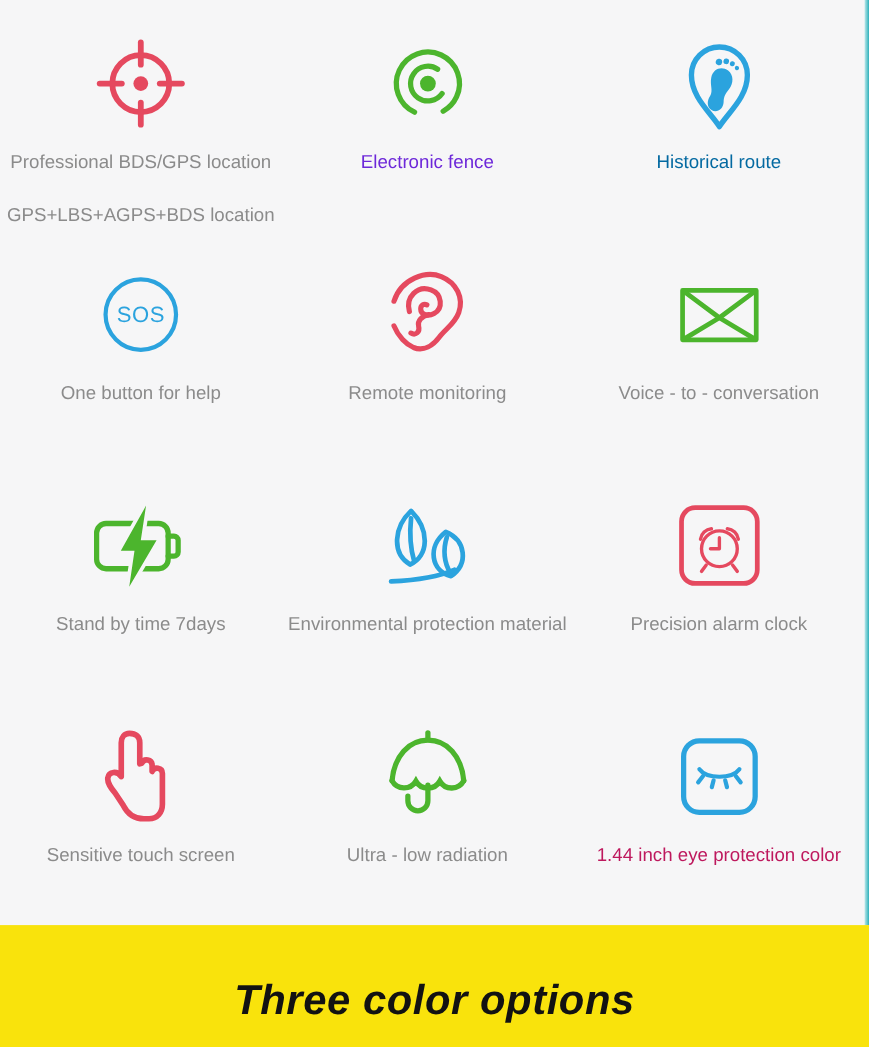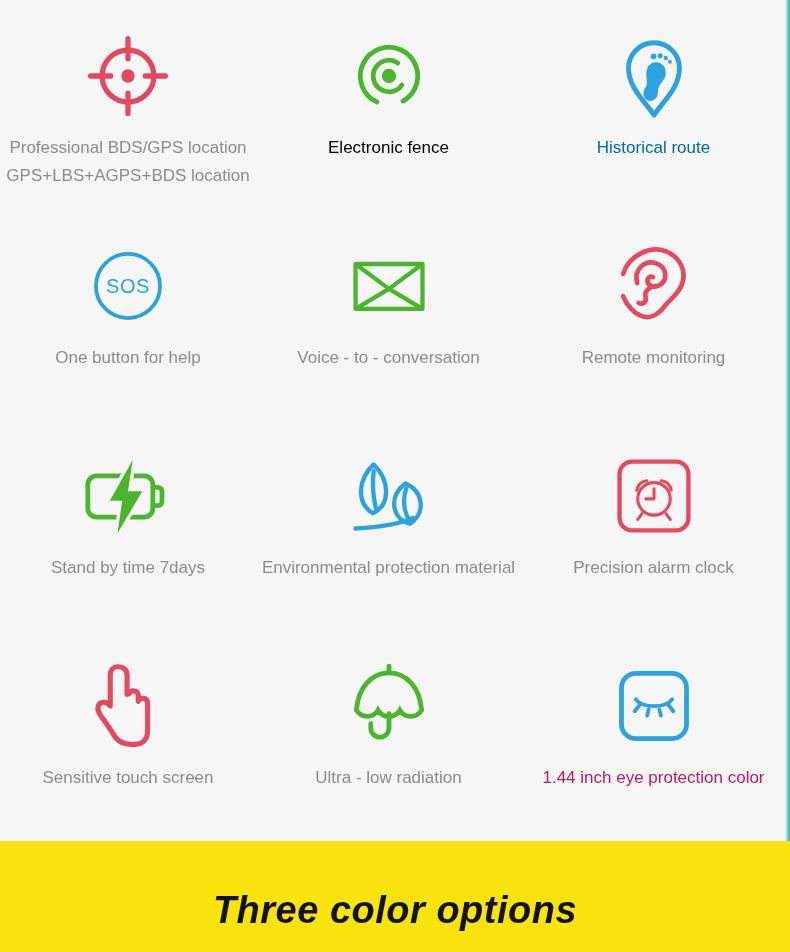--- a/index.html
+++ b/index.html
@@ -57,32 +57,32 @@
         <svg width="92" height="92" viewBox="0 0 96 96" fill="none" stroke="currentColor" stroke-width="5.5" stroke-linecap="round">
           <circle cx="48" cy="48" r="27"></circle>
           <circle cx="48" cy="48" r="7" fill="currentColor" stroke="none"></circle>
           <line x1="48" y1="9" x2="48" y2="30"></line>
           <line x1="48" y1="66" x2="48" y2="87"></line>
           <line x1="9" y1="48" x2="30" y2="48"></line>
           <line x1="66" y1="48" x2="87" y2="48"></line>
         </svg>
       </div>
       <div class="label" style="color: rgb(139, 139, 139);">Professional BDS/GPS location</div>
-      <div class="label second" style="color: rgb(139, 139, 139);">GPS+LBS+AGPS+BDS location</div>
+      <div class="label second" style="color: rgb(139, 139, 139); margin-top: 20px;">GPS+LBS+AGPS+BDS location</div>
     </div>
 
     <div class="cell">
       <div class="icon-box" style="color: rgb(76, 181, 45);">
         <svg width="88" height="88" viewBox="0 0 92 92" fill="none" stroke="currentColor" stroke-width="5" stroke-linecap="round">
           <circle cx="46" cy="46" r="30" stroke-dasharray="160 28.5" transform="rotate(115 46 46)"></circle>
           <circle cx="46" cy="46" r="16.5" stroke-dasharray="77 27" transform="rotate(35 46 46)"></circle>
           <circle cx="46" cy="46" r="7.5" fill="currentColor" stroke="none"></circle>
         </svg>
       </div>
-      <div class="label" style="color: #000000;">Electronic fence</div>
+      <div class="label" style="color: #6d28d9;">Electronic fence</div>
     </div>
 
     <div class="cell">
       <div class="icon-box" style="color: rgb(43, 163, 222);">
         <svg width="90" height="92" viewBox="0 0 92 92" fill="none">
           <path d="M46,86 C38,73 20,59 20,38 A26,26 0 1 1 72,38 C72,59 54,73 46,86 Z" stroke="currentColor" stroke-width="5" stroke-linejoin="round"></path>
           <g fill="currentColor" transform="rotate(12 46 48)">
             <path d="M37,42 C37,34 44,29.5 51,32.5 C57,35.5 58.5,43 55.5,49 C53,54 52,57 53,62 C54.2,69 48.5,73.5 43.5,71.5 C38.5,69.5 37.5,64 39.5,59 C41.5,53.5 37,49 37,42 Z"></path>
             <circle cx="41" cy="26.5" r="3"></circle>
             <circle cx="47.5" cy="24.5" r="2.6"></circle>
@@ -98,39 +98,39 @@
       <div class="icon-box" style="color: rgb(43, 163, 222);">
         <svg width="88" height="88" viewBox="0 0 92 92" fill="none">
           <circle cx="46" cy="46" r="33.5" stroke="currentColor" stroke-width="4"></circle>
           <text x="46" y="53.5" text-anchor="middle" font-size="21" letter-spacing="0.5" fill="currentColor" font-family="Liberation Sans, sans-serif">SOS</text>
         </svg>
       </div>
       <div class="label" style="color: rgb(139, 139, 139);">One button for help</div>
     </div>
 
     <div class="cell">
+      <div class="icon-box" style="color: rgb(229, 73, 95);">
+        <svg width="86" height="92" viewBox="0 0 92 98" fill="none" stroke="currentColor" stroke-width="5" stroke-linecap="round">
+          <path d="M13,36 C20,14 44,6 59,12 C74,18 81,33 76,47 C72,58 63,63 57,71 C51,79 42,85 32,81 C25,78 17,70 13,60"></path>
+          <path d="M28,46 C24,32 36,20 49,25 C60,29 61,43 52,48 C46,51.5 39,49 39,43.5 C39,40 42,38 45,39.5"></path>
+          <path d="M47,49 C40,50.5 35.5,55 37,60.5 C38.5,66 34,69.5 29.5,67"></path>
+        </svg>
+      </div>
+      <div class="label" style="color: rgb(139, 139, 139);">Remote monitoring</div>
+    </div>
+
+    <div class="cell">
       <div class="icon-box" style="color: rgb(76, 181, 45);">
         <svg width="96" height="88" viewBox="0 0 100 92" fill="none" stroke="currentColor" stroke-width="4.5" stroke-linejoin="round">
           <rect x="15" y="23" width="70" height="47"></rect>
           <path d="M15,23 L50,49 L85,23"></path>
           <path d="M15,70 L50,49 M85,70 L50,49"></path>
         </svg>
       </div>
       <div class="label" style="color: rgb(139, 139, 139);">Voice - to - conversation</div>
-    </div>
-
-    <div class="cell">
-      <div class="icon-box" style="color: rgb(229, 73, 95);">
-        <svg width="86" height="92" viewBox="0 0 92 98" fill="none" stroke="currentColor" stroke-width="5" stroke-linecap="round">
-          <path d="M13,36 C20,14 44,6 59,12 C74,18 81,33 76,47 C72,58 63,63 57,71 C51,79 42,85 32,81 C25,78 17,70 13,60"></path>
-          <path d="M28,46 C24,32 36,20 49,25 C60,29 61,43 52,48 C46,51.5 39,49 39,43.5 C39,40 42,38 45,39.5"></path>
-          <path d="M47,49 C40,50.5 35.5,55 37,60.5 C38.5,66 34,69.5 29.5,67"></path>
-        </svg>
-      </div>
-      <div class="label" style="color: rgb(139, 139, 139);">Remote monitoring</div>
     </div>
 
     <div class="cell">
       <div class="icon-box" style="color: rgb(76, 181, 45);">
         <svg width="100" height="88" viewBox="0 0 104 92" fill="none" stroke="currentColor" stroke-width="5" stroke-linecap="round" stroke-linejoin="round">
           <rect x="10" y="25" width="68" height="43" rx="9"></rect>
           <path d="M78,37 h5.5 a4,4 0 0 1 4,4 v11 a4,4 0 0 1 -4,4 H78"></path>
           <polygon points="57,8 33,51 46,51 41,85 67,41 52,41" fill="currentColor" stroke="#f6f6f7" stroke-width="7" paint-order="stroke"></polygon>
         </svg>
       </div>

